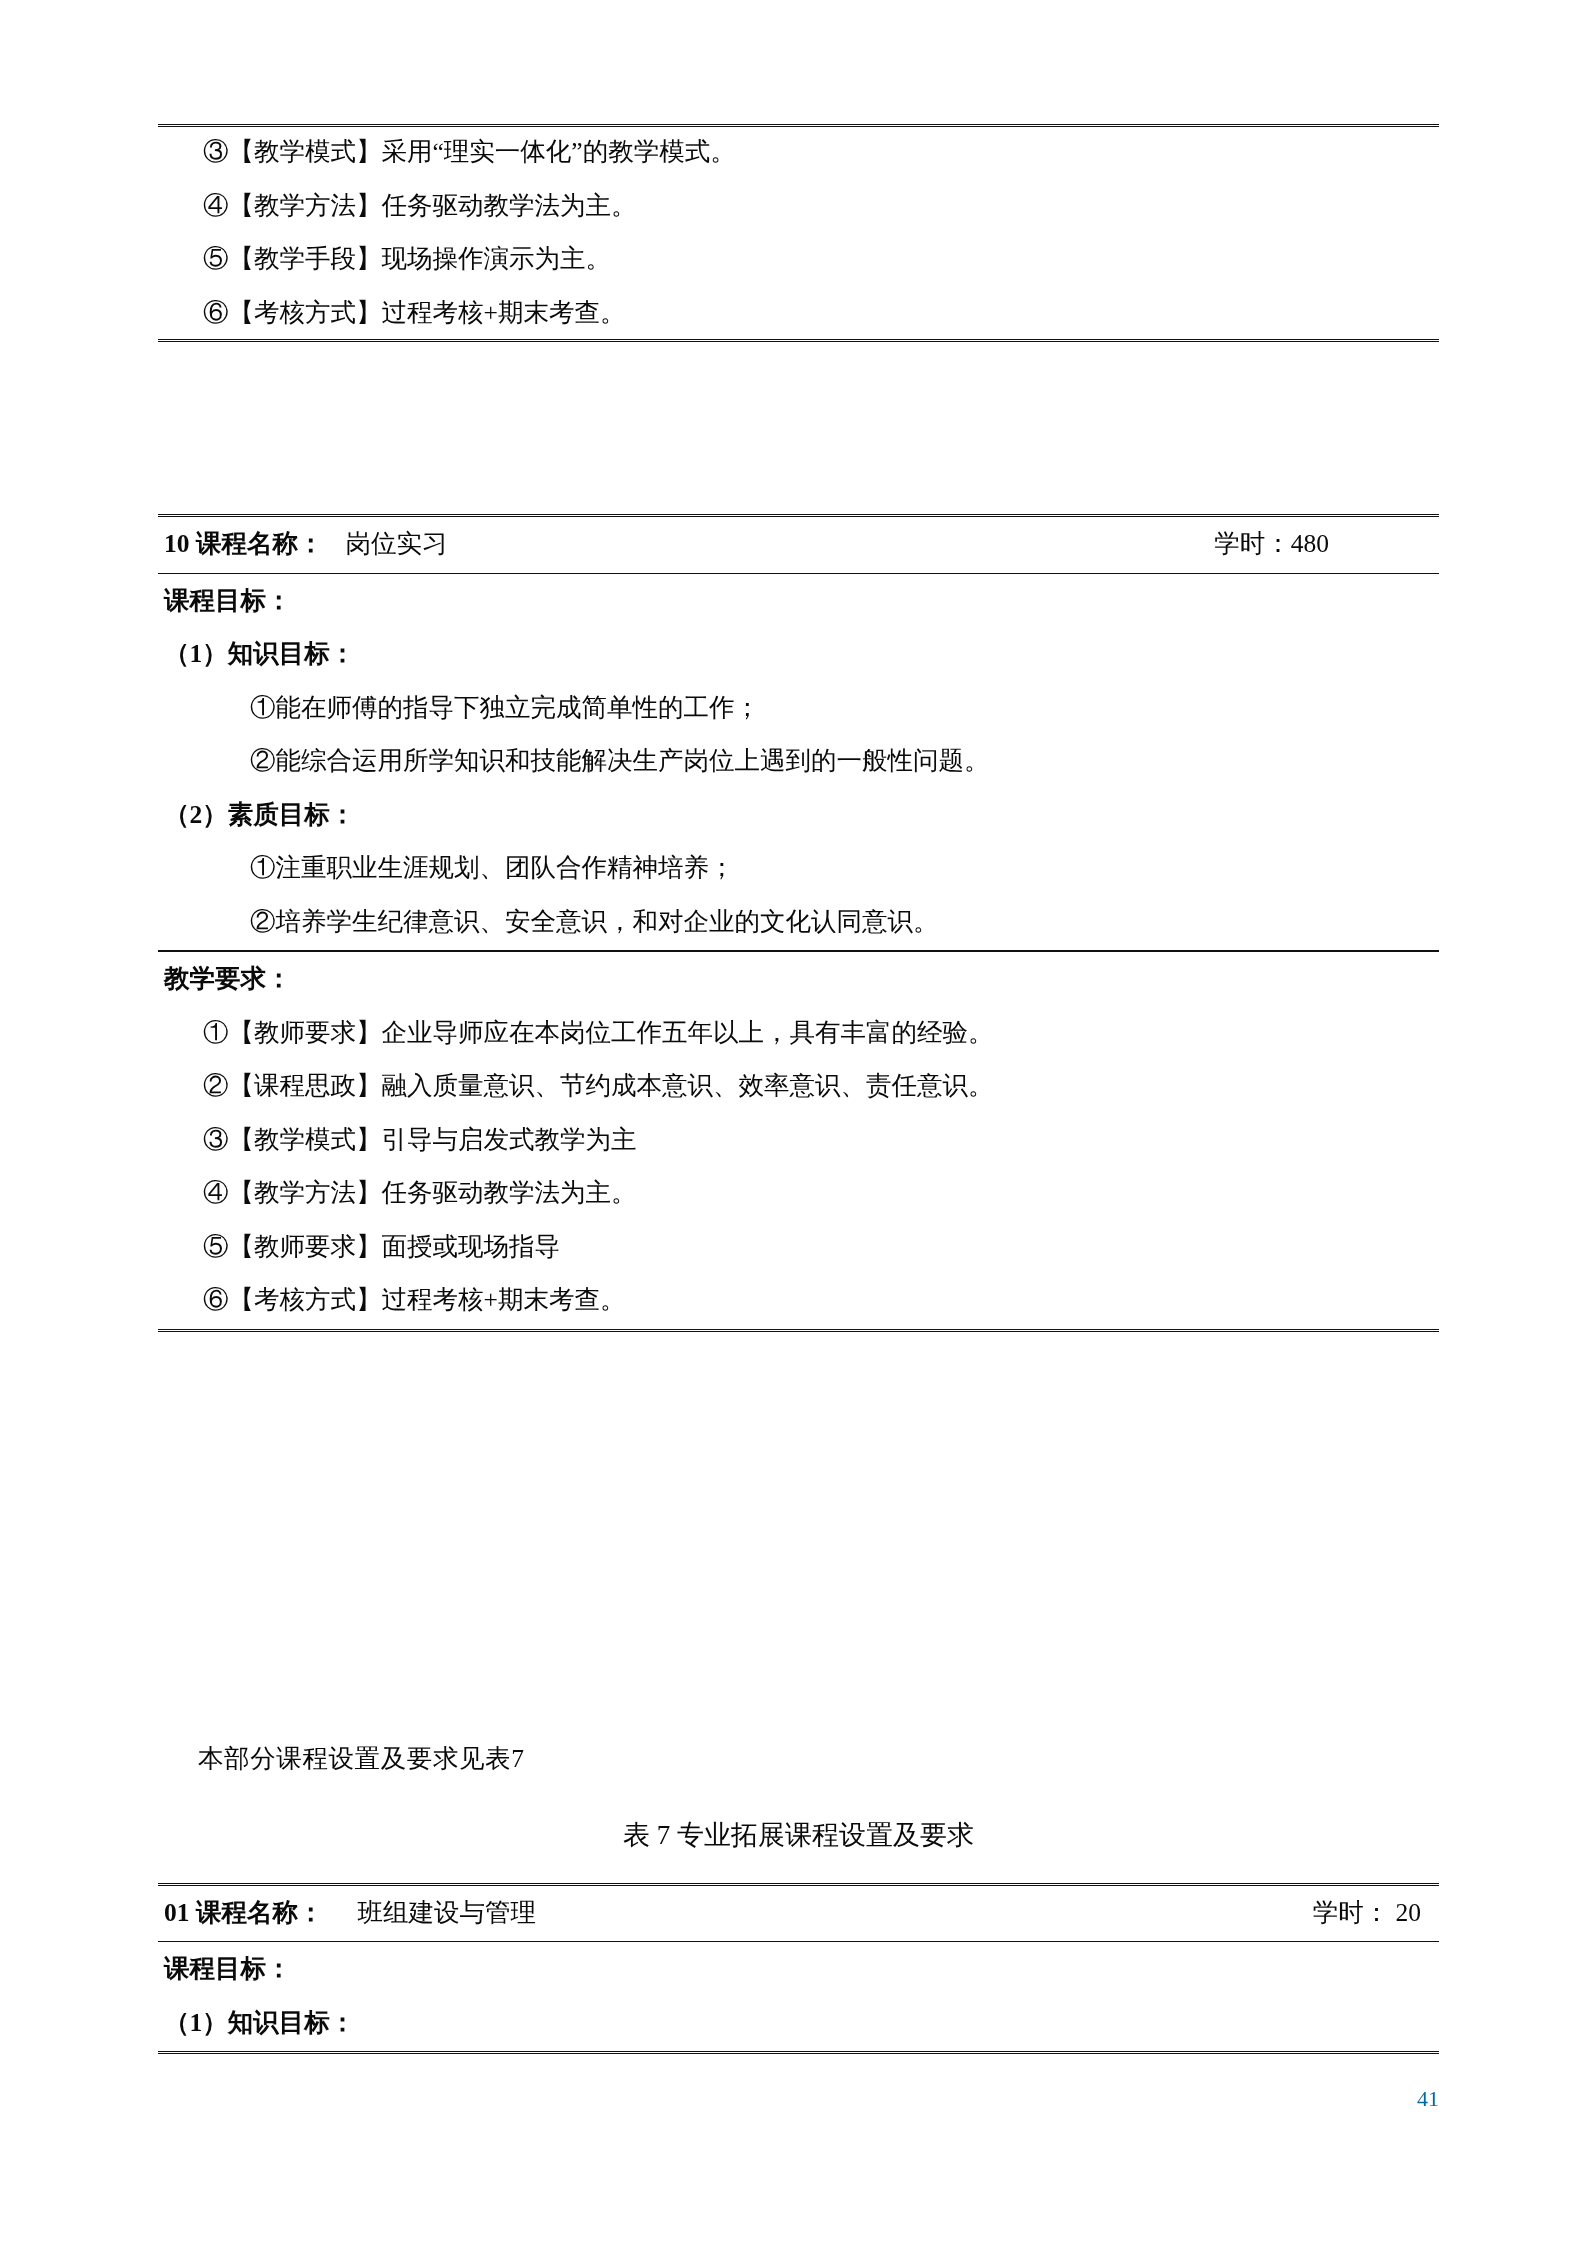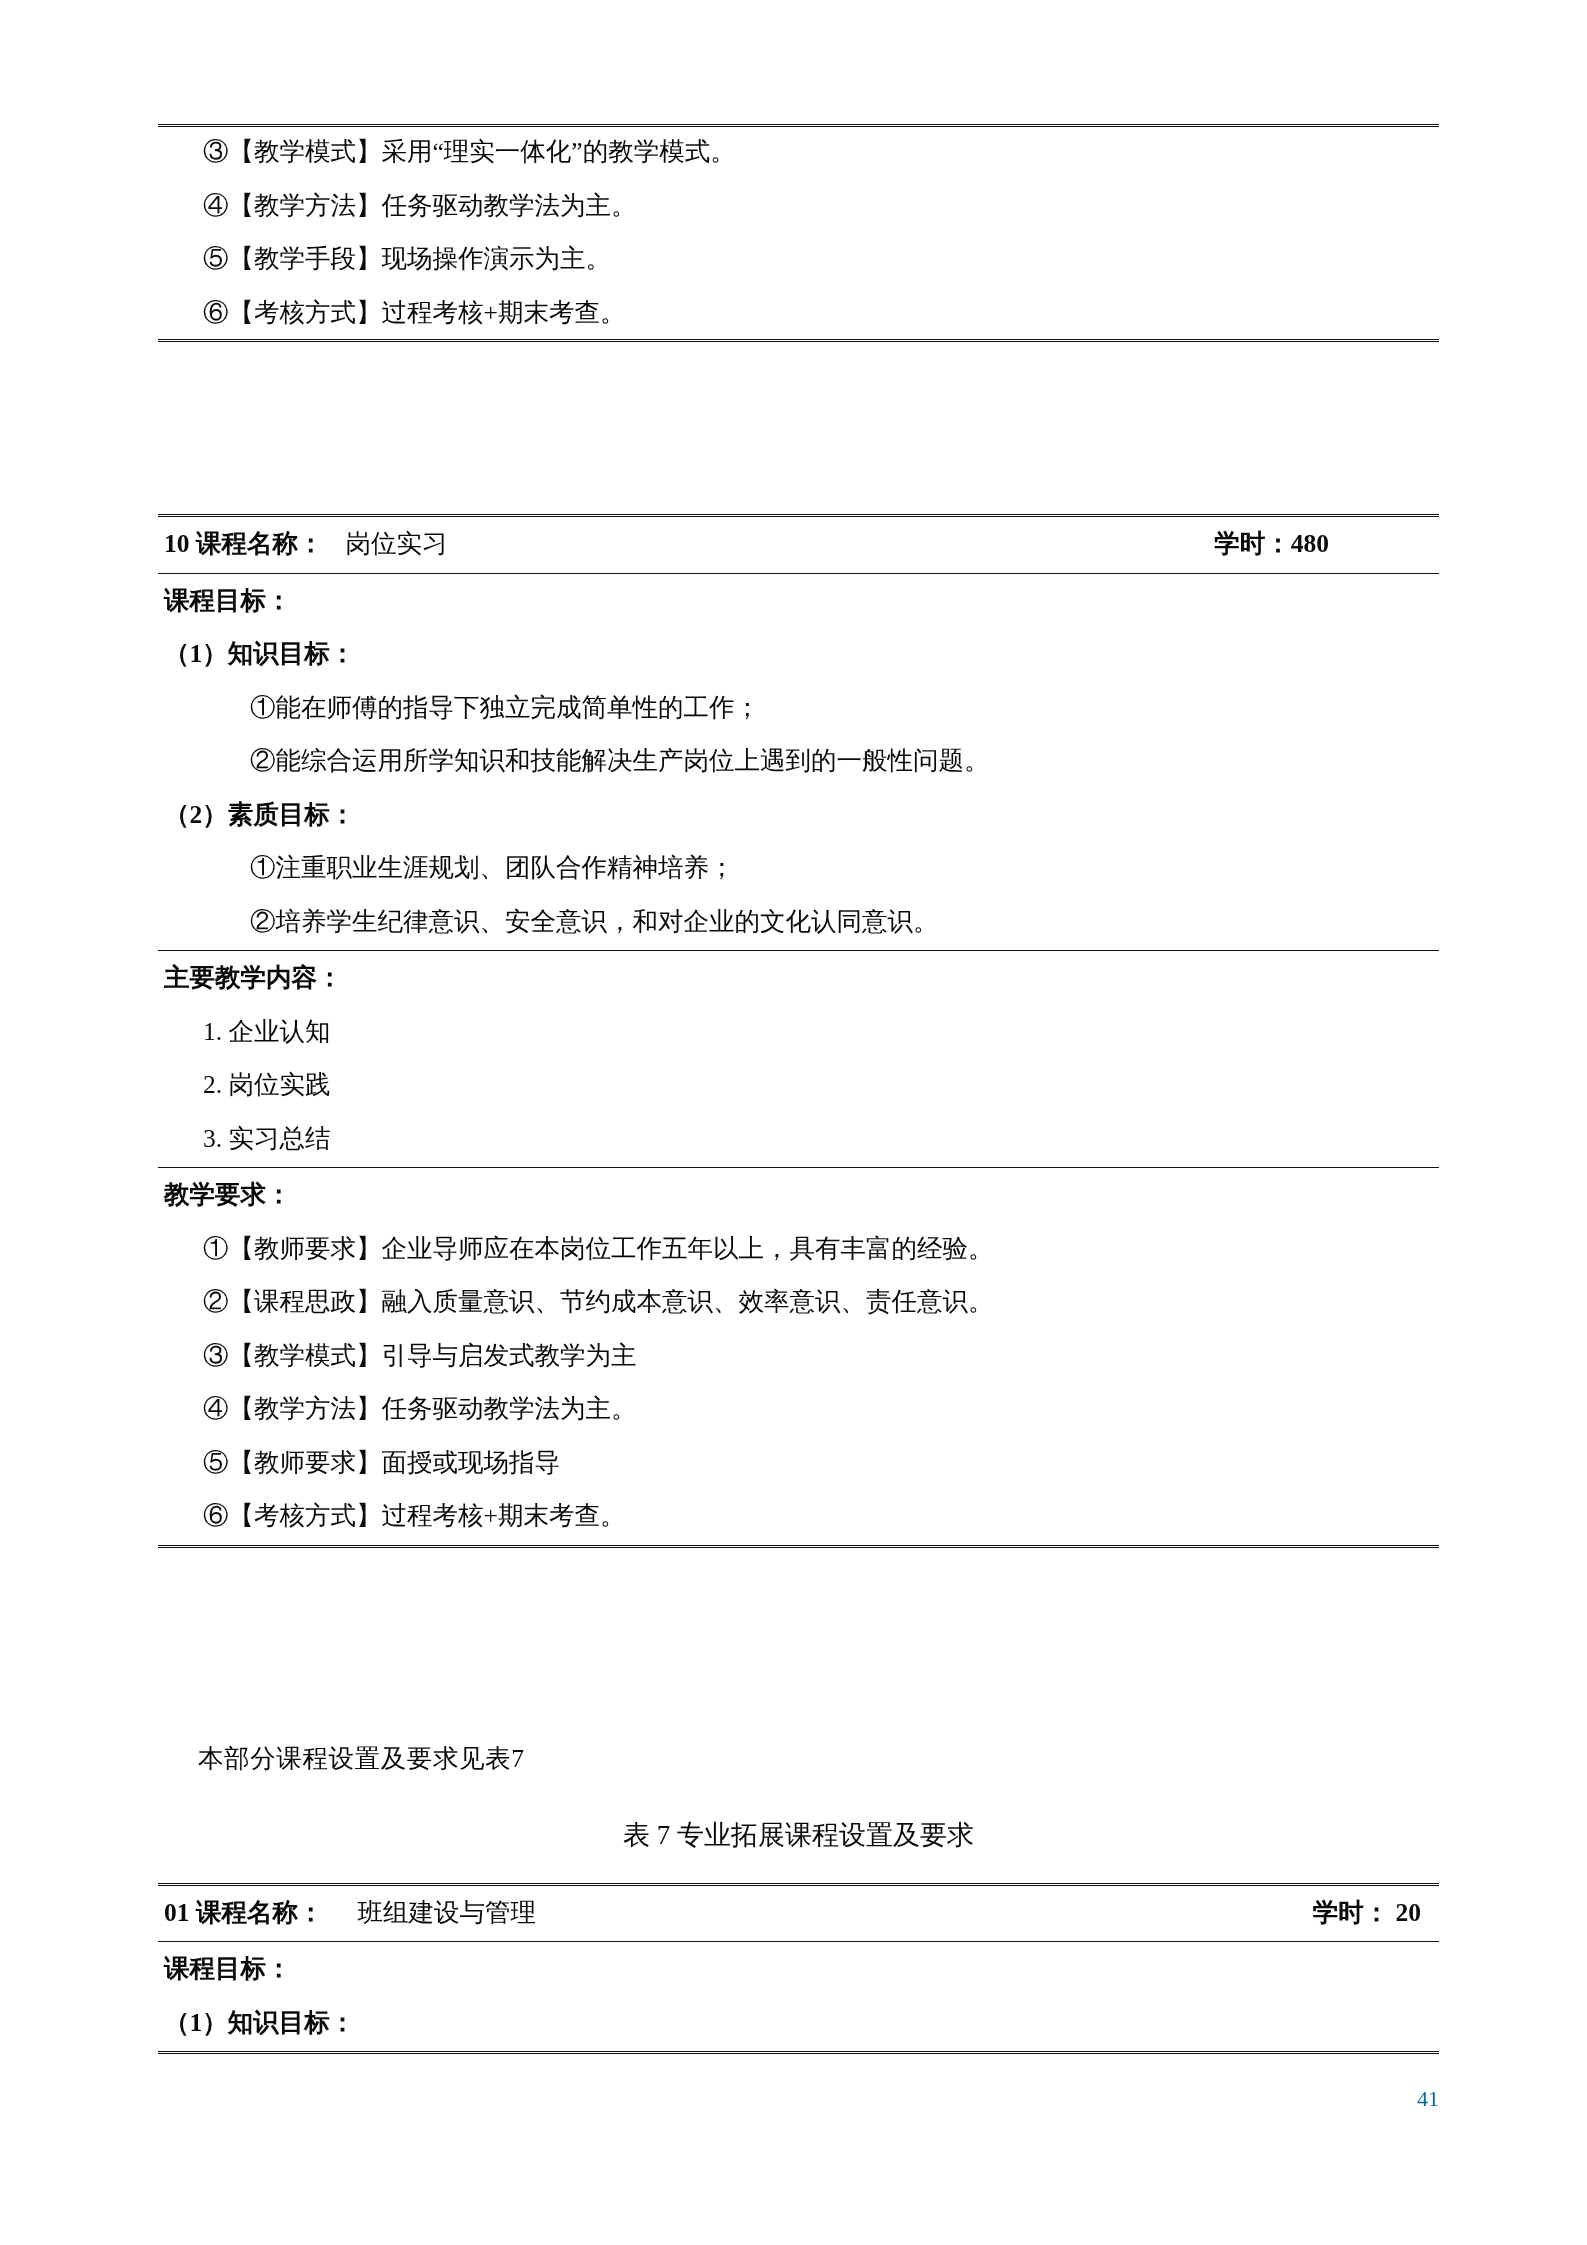--- a/index.html
+++ b/index.html
@@ -77,21 +77,21 @@
 
   .hdr-row {
     display: flex;
     align-items: baseline;
     font-size: 25.5px;
     line-height: 1;
     white-space: nowrap;
   }
   .hdr-left { font-weight: bold; }
   .hdr-name { font-weight: normal; }
-  .hdr-right { margin-left: auto; font-weight: bold; }
+  .hdr-right { margin-left: auto; font-weight: normal; }
 
   .sec-h {
     font-size: 27px;
     font-weight: bold;
     line-height: 1;
     white-space: nowrap;
   }
 
   .tbl-caption {
     font-size: 27px;
@@ -177,30 +177,20 @@
             <div class="item ind2">①注重职业生涯规划、团队合作精神培养；</div>
             <div class="item ind2">②培养学生纪律意识、安全意识，和对企业的文化认同意识。</div>
           </div>
         </td>
       </tr>
 
       <tr>
         <td class="rule-single"></td>
       </tr>
 
-      <tr>
-        <td>
-          <div class="blk" style="padding:14px 0 16px 0;">
-            <div class="item bold ind0">主要教学内容：</div>
-            <div class="item ind1">1. 企业认知</div>
-            <div class="item ind1">2. 岗位实践</div>
-            <div class="item ind1">3. 实习总结</div>
-          </div>
-        </td>
-      </tr>
 
       <tr>
         <td class="rule-single"></td>
       </tr>
 
       <tr>
         <td>
           <div class="blk" style="padding:14px 0 16px 0;">
             <div class="item bold ind0">教学要求：</div>
             <div class="item ind1">①【教师要求】企业导师应在本岗位工作五年以上，具有丰富的经验。</div>

